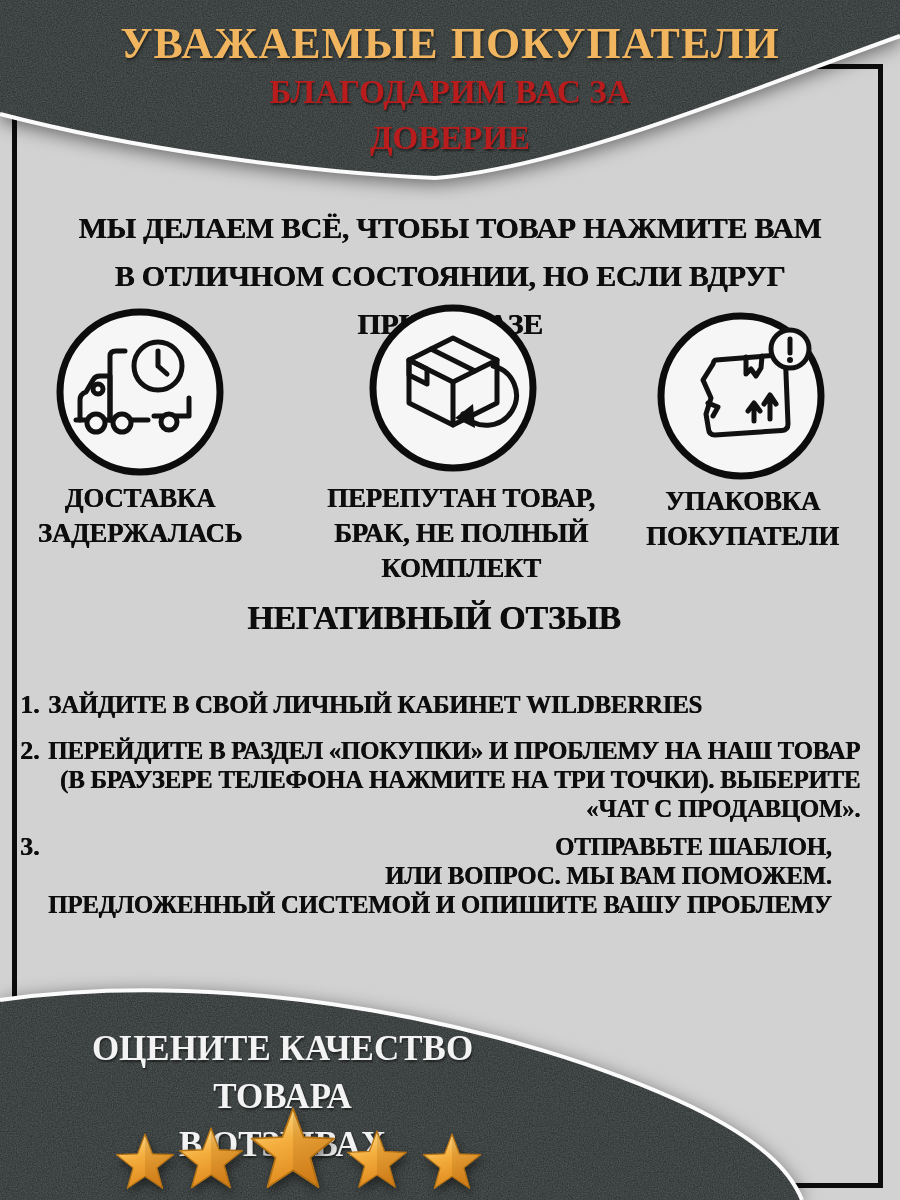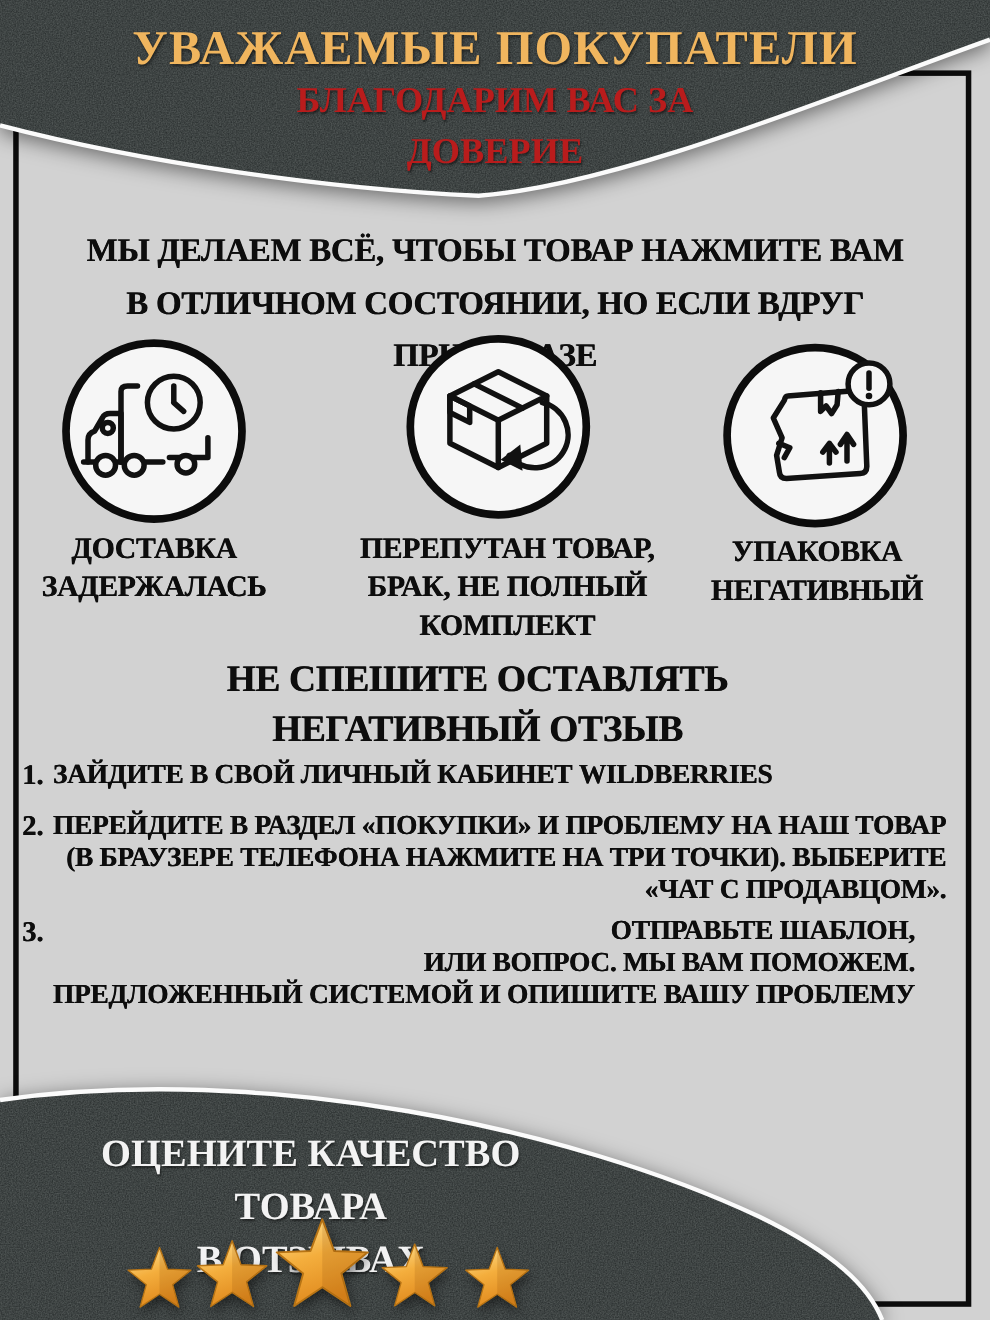--- a/index.html
+++ b/index.html
@@ -142,25 +142,24 @@
     <span>ДОСТАВКА</span>
     <span>ЗАДЕРЖАЛАСЬ</span>
   </div>
   <div class="abs ctr issue-label" style="left:325px;width:272px;">
     <span>ПЕРЕПУТАН ТОВАР,</span>
     <span>БРАК, НЕ ПОЛНЫЙ</span>
     <span>КОМПЛЕКТ</span>
   </div>
   <div class="abs ctr issue-label" style="left:625px;width:235px;top:484px;">
     <span>УПАКОВКА</span>
-    <span>НЕГАТИВНЫЙ</span>
+    <span>ПОКУПАТЕЛИ</span>
   </div>
 
   <div class="abs ctr warning">
-    <span>НЕ СПЕШИТЕ ОСТАВЛЯТЬ</span>
     <span>НЕГАТИВНЫЙ ОТЗЫВ</span>
   </div>
 
   <div class="abs steps">
     <div class="step mb17">
       <div class="step-num">1.</div>
       <div class="step-text">
         <span>ЗАЙДИТЕ В СВОЙ ЛИЧНЫЙ КАБИНЕТ  WILDBERRIES</span>
       </div>
     </div>

